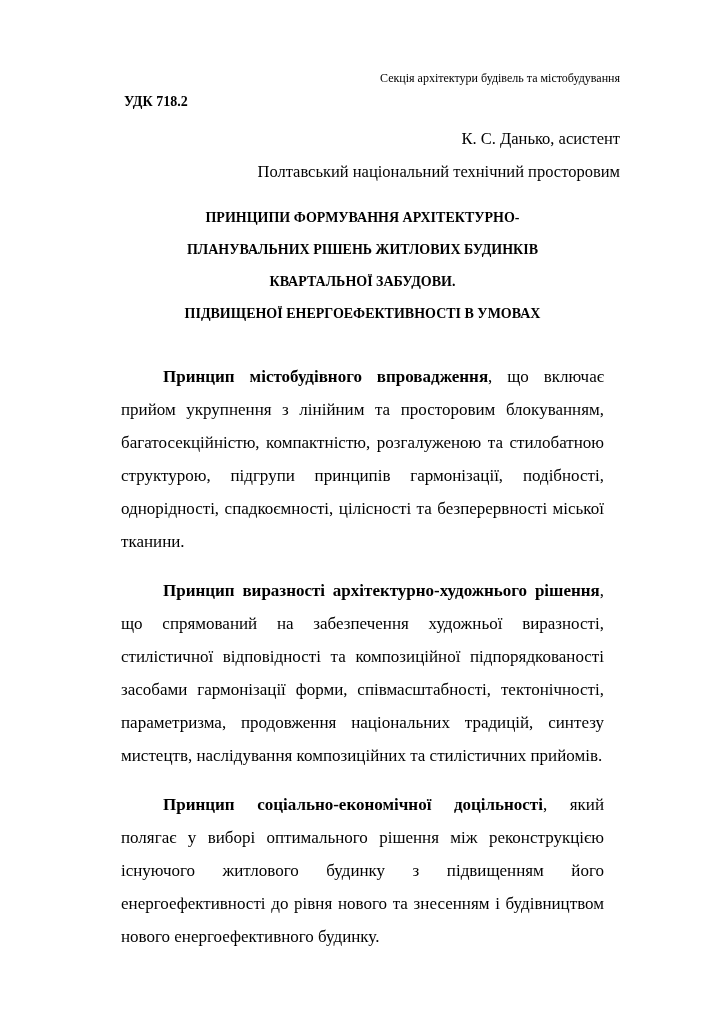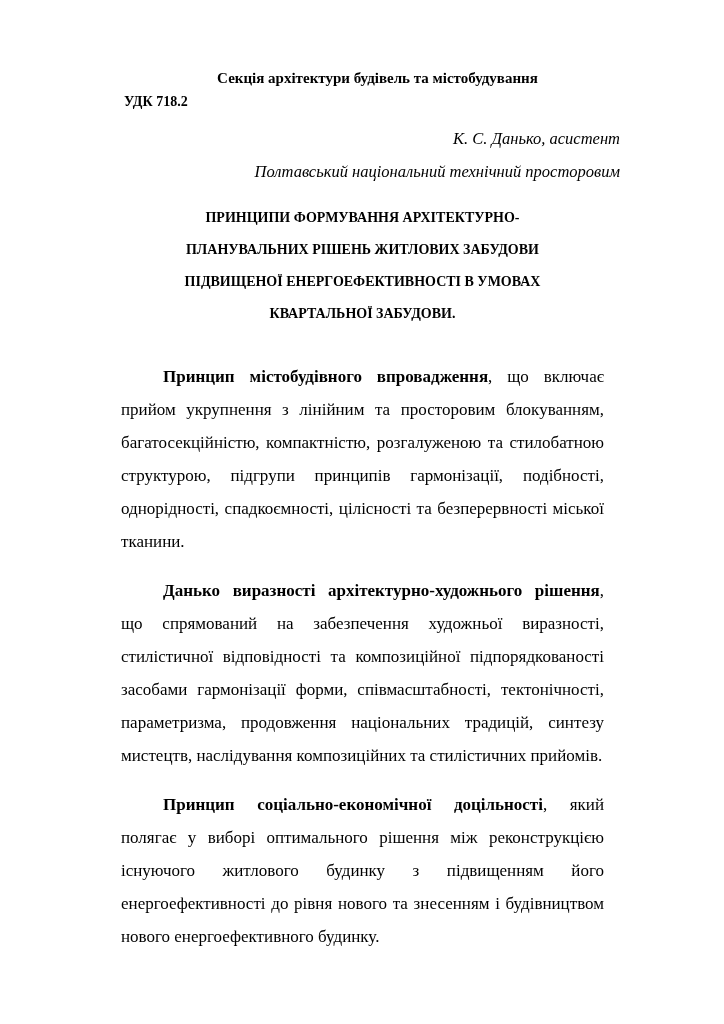--- a/index.html
+++ b/index.html
@@ -13,36 +13,35 @@
     height: 1024px;
     box-sizing: border-box;
     background: #ffffff;
     padding: 66px 104px 0 105px;
     font-family: "Liberation Serif", "DejaVu Serif", serif;
     font-size: 17px;
     color: #000000;
     overflow: hidden;
   }
   .section-heading {
-    text-align: center;
-    font-weight: bold;
-    font-size: 15px;
+    text-align: right;
+    font-weight: normal;
+    font-size: 12px;
     line-height: 24px;
     padding-left: 30px; 
   }
   .udc {
     font-weight: bold;
     font-size: 14px;
     line-height: 24px;
     padding-left: 19px;
   }
   .byline-block {
     margin-top: 8px;
     text-align: right;
-    font-style: italic;
     font-size: 16.5px;
     line-height: 33px;
   }
   .paper-title {
     margin: 14px 0 30px 0;
     text-align: center;
     font-weight: bold;
     font-size: 14px;
     line-height: 32px;
   }
@@ -63,27 +62,27 @@
 
   <div class="udc">УДК 718.2</div>
 
   <div class="byline-block">
     <div>К. С. Данько, асистент</div>
     <div>Полтавський національний технічний просторовим</div>
   </div>
 
   <div class="paper-title">
     <div>ПРИНЦИПИ ФОРМУВАННЯ АРХІТЕКТУРНО-</div>
-    <div>ПЛАНУВАЛЬНИХ РІШЕНЬ ЖИТЛОВИХ ЗАБУДОВИ</div>
+    <div>ПЛАНУВАЛЬНИХ РІШЕНЬ ЖИТЛОВИХ БУДИНКІВ</div>
+    <div>КВАРТАЛЬНОЇ ЗАБУДОВИ.</div>
     <div>ПІДВИЩЕНОЇ ЕНЕРГОЕФЕКТИВНОСТІ В УМОВАХ</div>
-    <div>КВАРТАЛЬНОЇ ЗАБУДОВИ.</div>
   </div>
 
   <div>
     <p class="body-par"><b>Принцип містобудівного впровадження</b><span>, що включає прийом укрупнення з лінійним та просторовим блокуванням, багатосекційністю, компактністю, розгалуженою та стилобатною структурою, підгрупи принципів гармонізації, подібності, однорідності, спадкоємності, цілісності та безперервності міської тканини.</span></p>
 
 
-    <p class="body-par"><b>Данько виразності архітектурно-художнього рішення</b><span>, що спрямований на забезпечення художньої виразності, стилістичної відповідності та композиційної підпорядкованості засобами гармонізації форми, співмасштабності, тектонічності, параметризма, продовження національних традицій, синтезу мистецтв, наслідування композиційних та стилістичних прийомів.</span></p>
+    <p class="body-par"><b>Принцип виразності архітектурно-художнього рішення</b><span>, що спрямований на забезпечення художньої виразності, стилістичної відповідності та композиційної підпорядкованості засобами гармонізації форми, співмасштабності, тектонічності, параметризма, продовження національних традицій, синтезу мистецтв, наслідування композиційних та стилістичних прийомів.</span></p>
 
     <p class="body-par"><b>Принцип соціально-економічної доцільності</b><span>, який полягає у виборі оптимального рішення між реконструкцією існуючого житлового будинку з підвищенням його енергоефективності до рівня нового та знесенням і будівництвом нового енергоефективного будинку.</span></p>
   </div>
 
 </div>
 
 </body></html>

